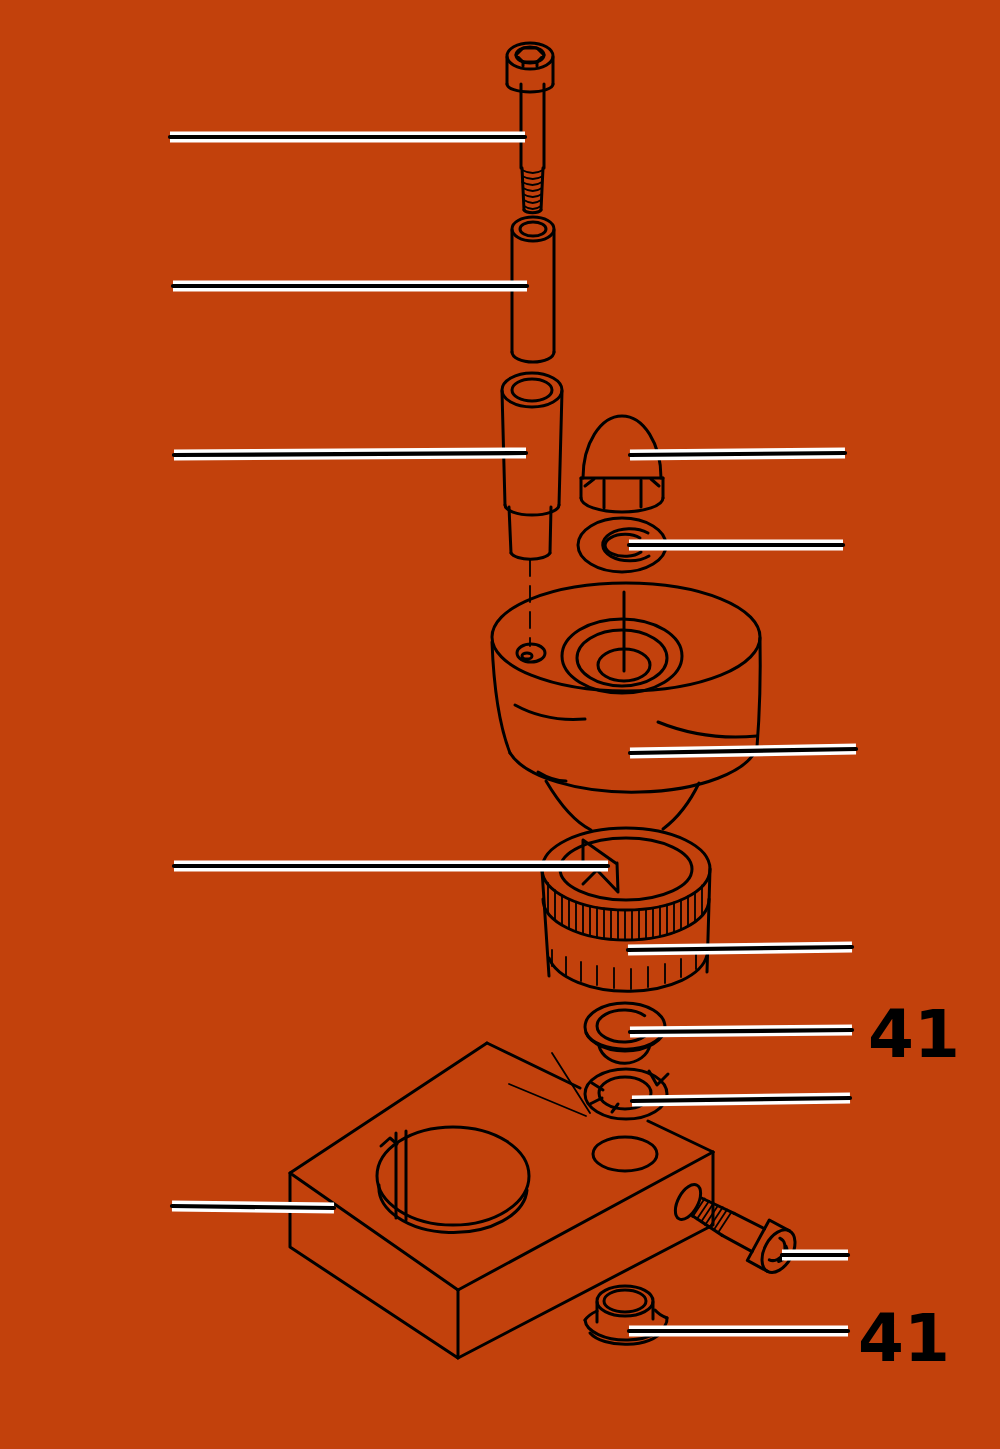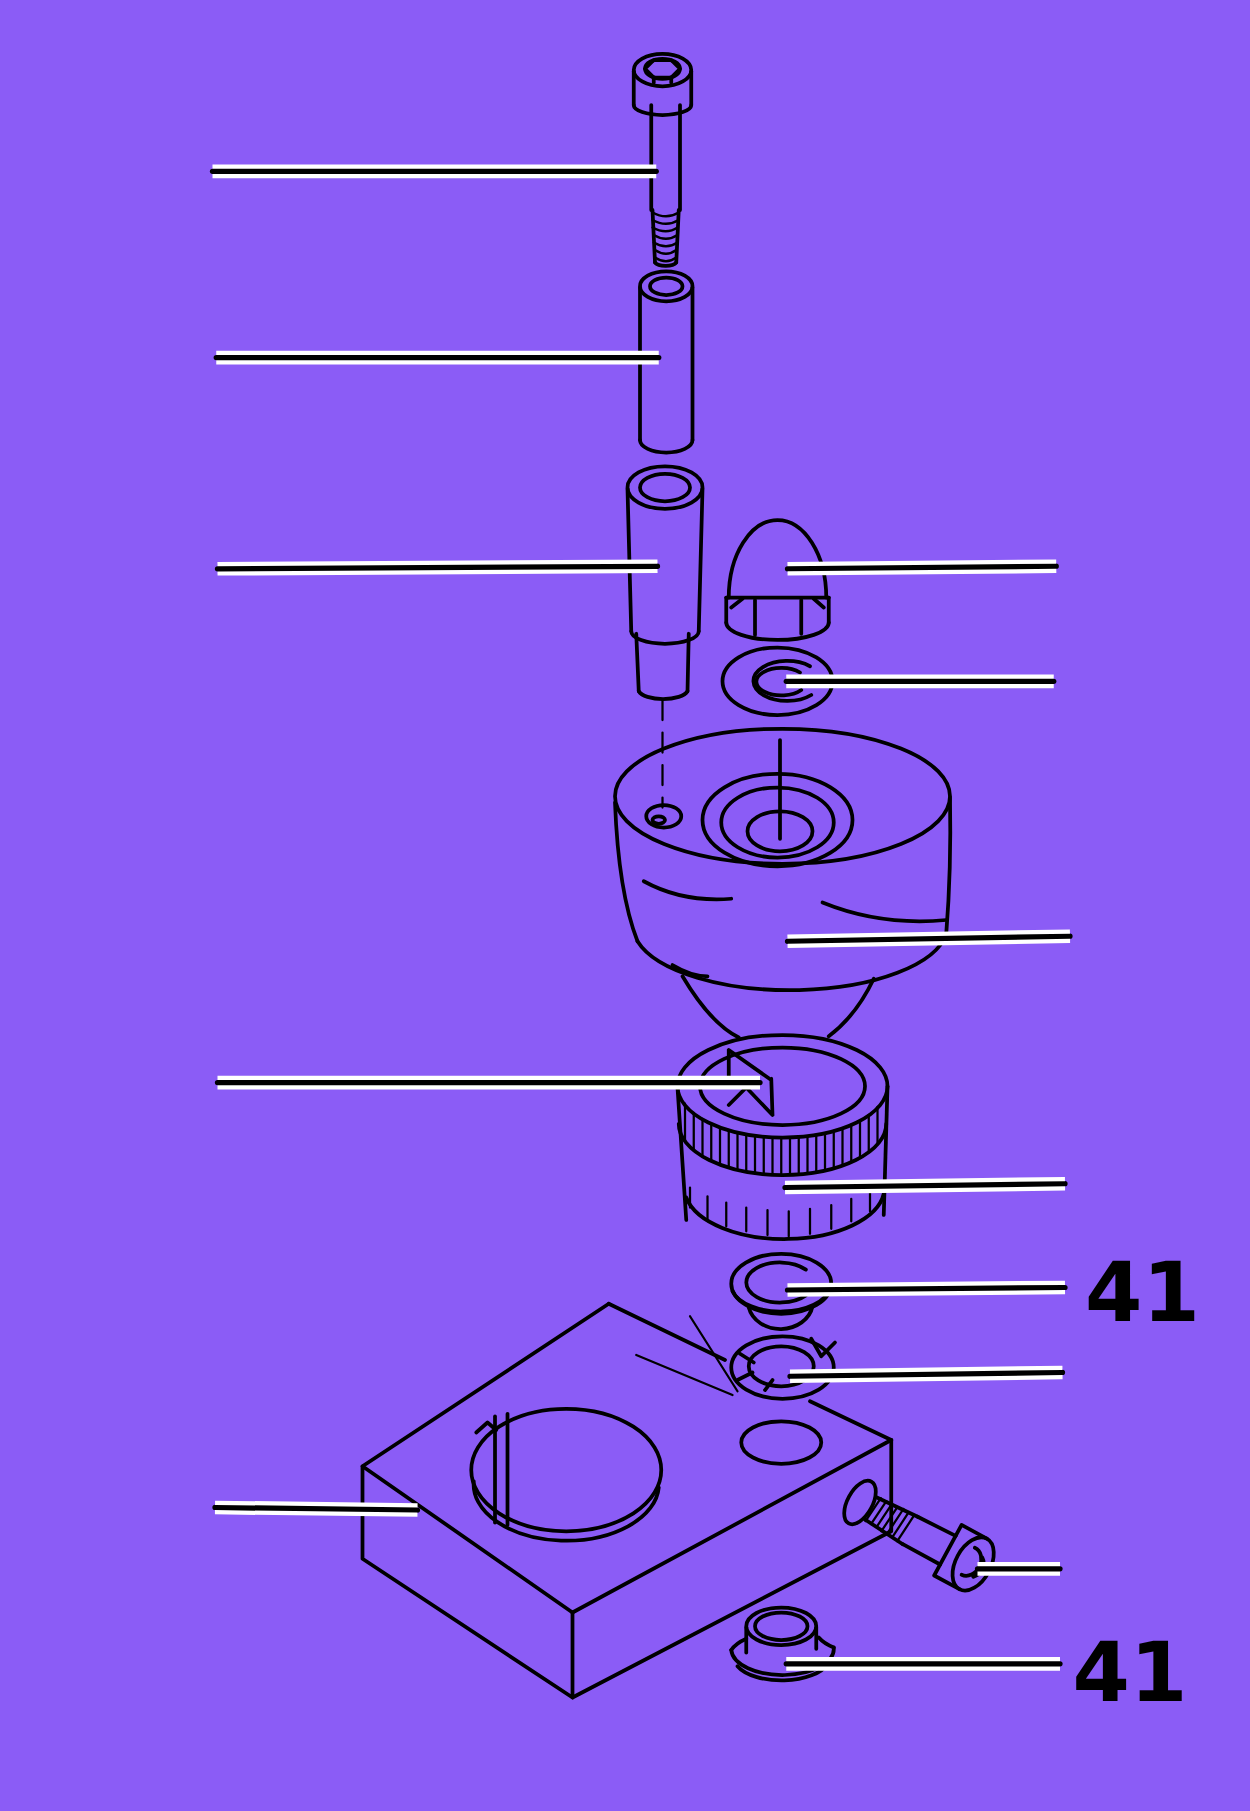--- a/index.html
+++ b/index.html
@@ -1,16 +1,16 @@
 <!DOCTYPE html>
 <html><head>
 <meta charset="utf-8">
 <style>
   html,body{margin:0;padding:0;background:#ffffff;}
-  .stage{position:relative;width:1000px;height:1449px;background:#8b5cf6;overflow:hidden;}
+  .stage{position:relative;width:1000px;height:1449px;background:#c2410c;overflow:hidden;}
   svg{display:block;}
   .part path,.part line,.part ellipse,.part circle,.part polygon{
     fill:none;stroke:#000;stroke-width:3;stroke-linecap:round;stroke-linejoin:round;}
   .thin path,.thin line{stroke-width:1.8;}
   .leader-case{stroke:#fff;stroke-width:11;stroke-linecap:butt;}
   .leader-core{stroke:#000;stroke-width:4.2;stroke-linecap:round;}
   .callout{font-family:"DejaVu Sans","Liberation Sans",sans-serif;font-weight:bold;
     font-size:66px;fill:#000;}
 </style>
 </head>

